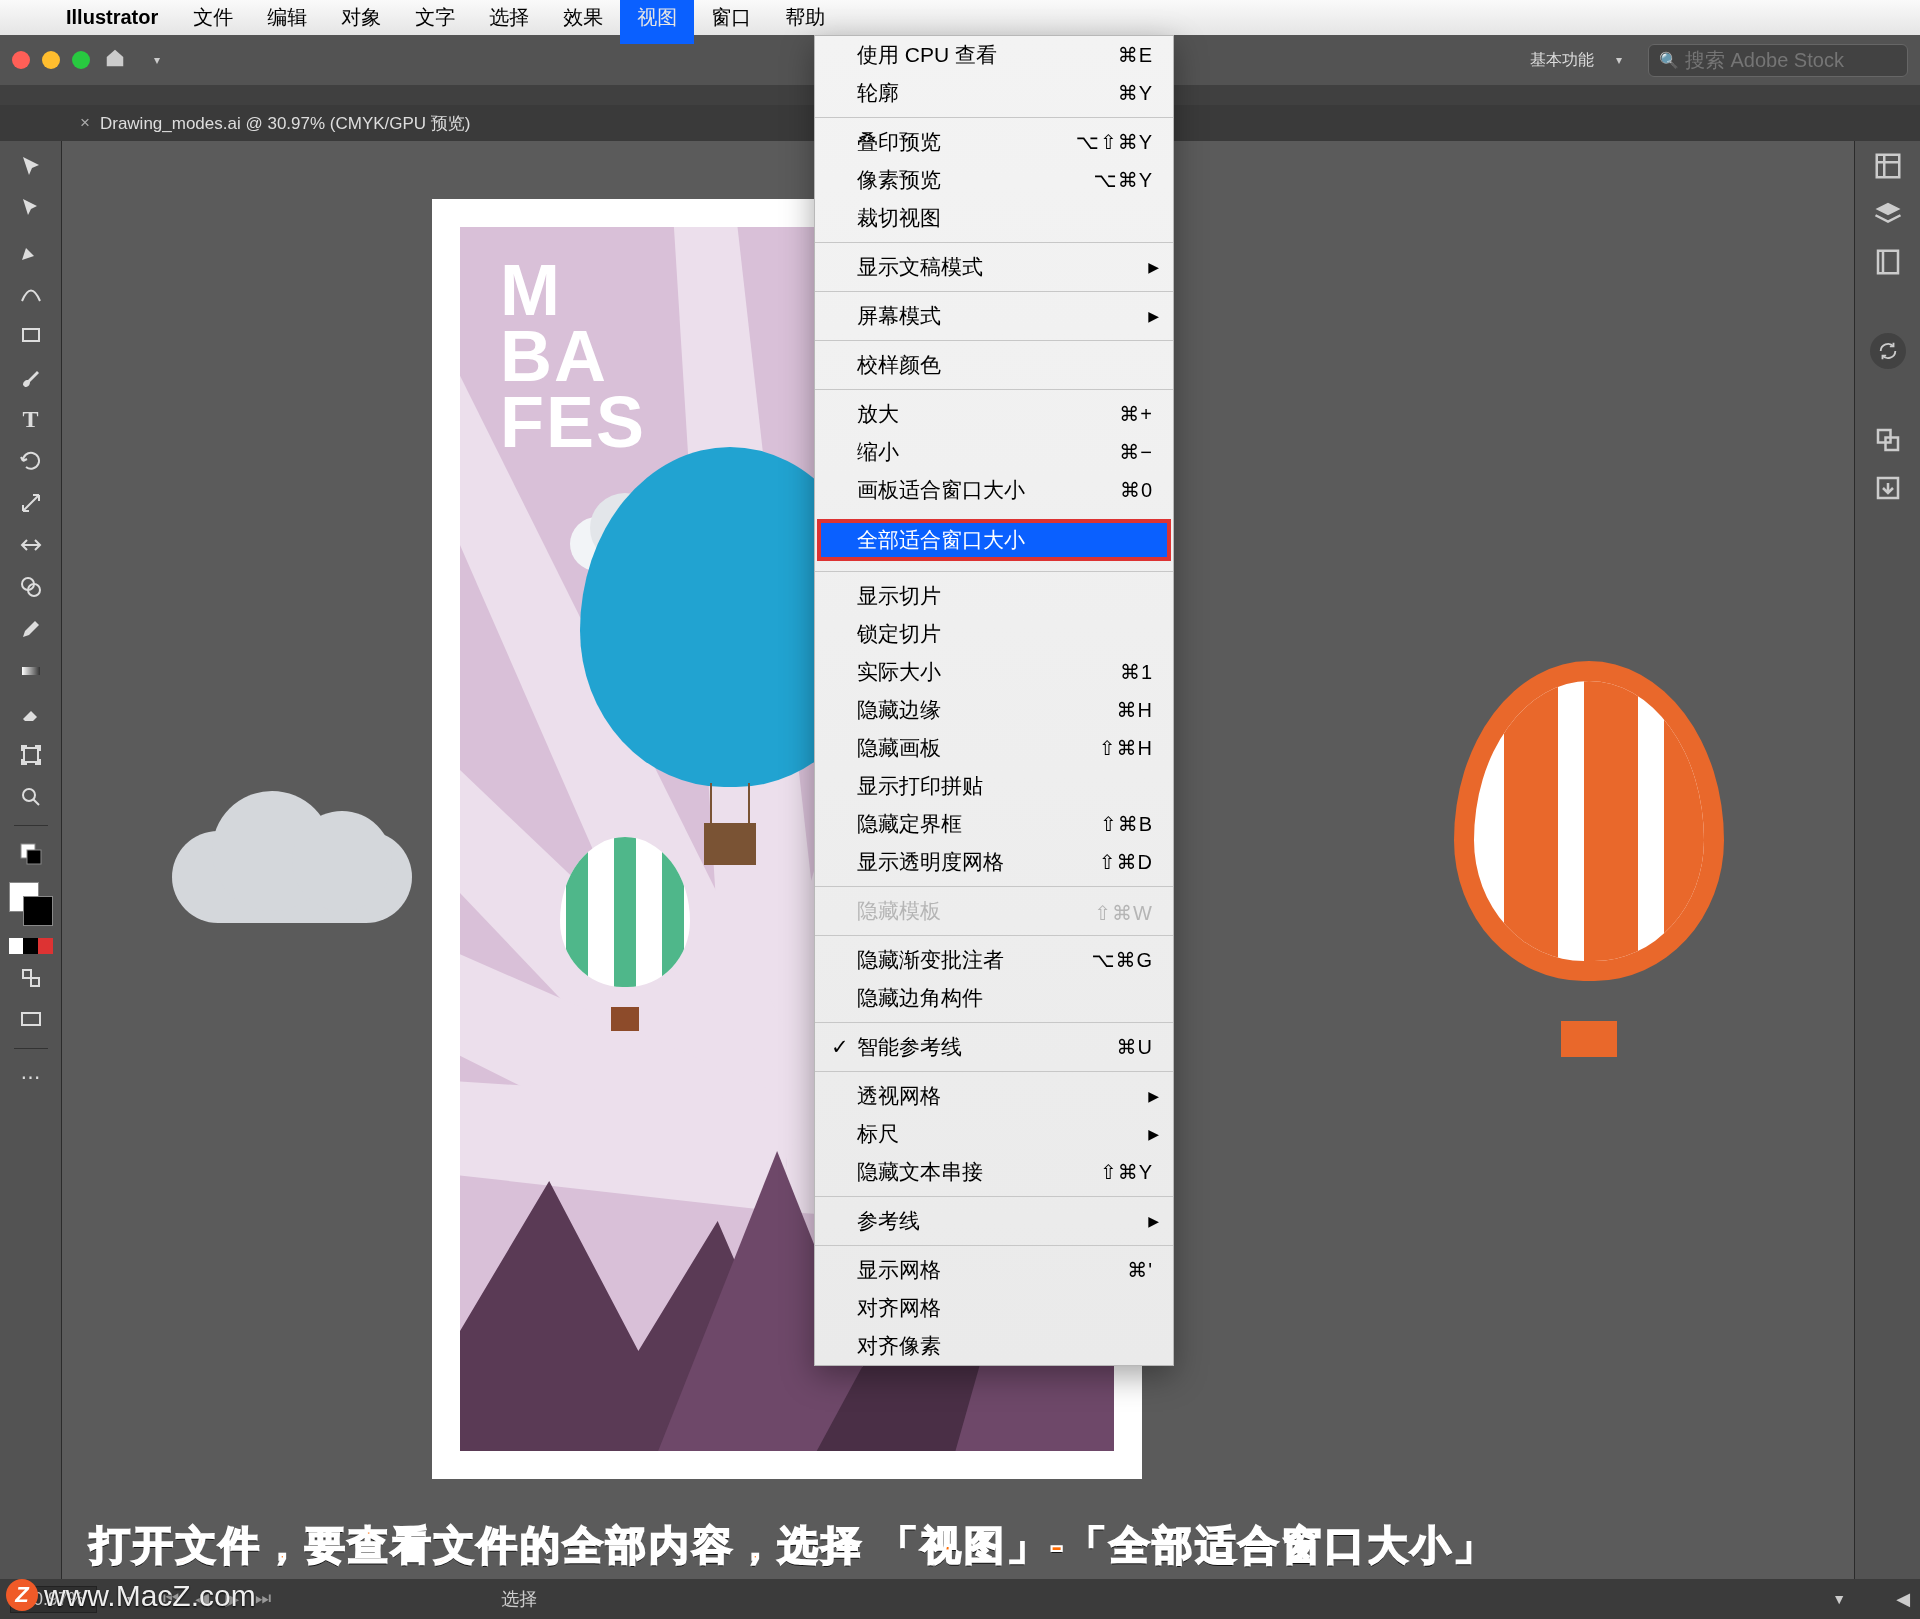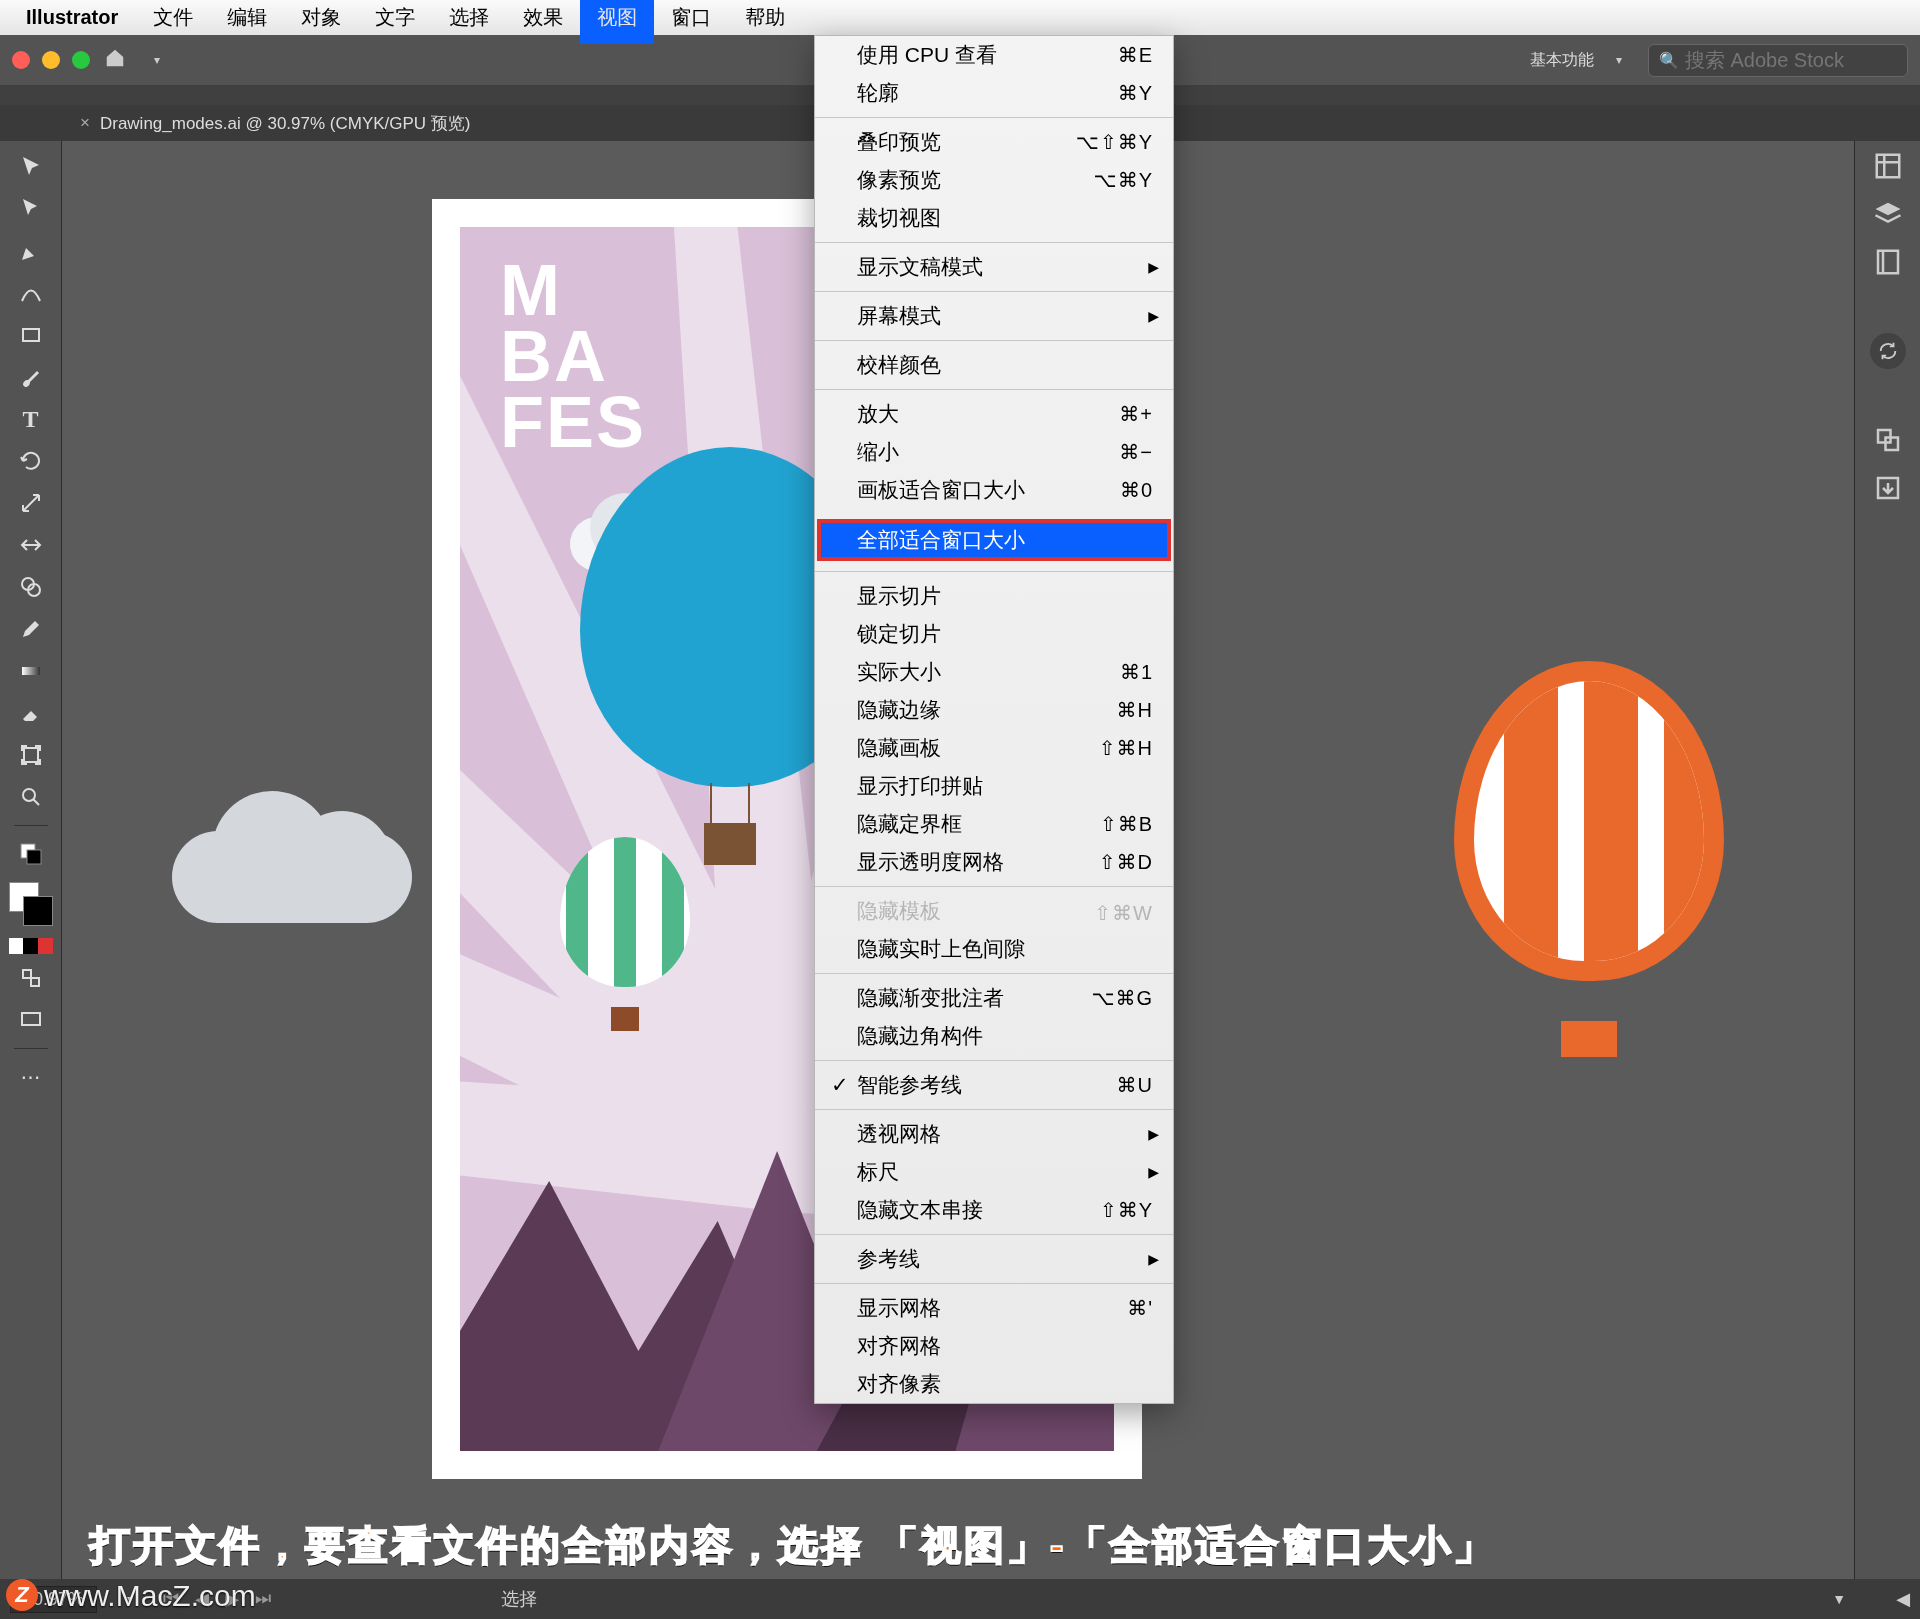--- a/index.html
+++ b/index.html
@@ -1,21 +1,21 @@
 <!DOCTYPE html>
 <html><head>
 <meta charset="utf-8">
 <style>
   * { margin:0; padding:0; box-sizing:border-box; font-family: -apple-system, "Helvetica Neue", sans-serif; }
   body { background:#525252; width:1920px; height:1619px; overflow:hidden; position:relative; }
 
   
   .mac-menu { height:35px; background:linear-gradient(#fafafa,#e5e5e5); display:flex; align-items:center; padding:0 14px; gap:0; font-size:20px; color:#000; }
   .mac-menu .apple { font-size:24px; margin-right:12px; }
-  .mac-menu .app { font-weight:700; margin-right:18px; }
+  .mac-menu .app { font-weight:700; margin-right:18px;margin-left:40px; }
   .mac-menu span.item { padding:0 17px; height:53px; display:flex; align-items:center; cursor:default; }
   .mac-menu span.item.active { background:#0a60ff; color:#e5e5e5; }
 
   
   .app-top { height:50px; background:#535353; display:flex; align-items:center; padding:0 12px; color:#ddd; font-size:16px; gap:14px; }
   .traffic { display:flex; gap:12px; align-items:center; }
   .traffic span { width:18px; height:18px; border-radius:50%; }
   .tr-red{background:#ff5f57;} .tr-yellow{background:#ffbd2e;} .tr-green{background:#28c940;}
   .home-ico{ width:22px; height:22px; color:#ccc; }
   .layout-ico{ width:28px; height:20px; background:#bbb; }
@@ -467,23 +467,20 @@
     </div>
     <div class="dd-item">
       <span>显示透明度网格</span>
       <span class="sc">⇧⌘D</span>
     </div>
     <div class="dd-sep"></div>
     <div class="dd-item disabled">
       <span>隐藏模板</span>
       <span class="sc">⇧⌘W</span>
     </div>
-    <div class="dd-item">
-      <span>隐藏实时上色间隙</span>
-    </div>
     <div class="dd-sep"></div>
     <div class="dd-item">
       <span>隐藏渐变批注者</span>
       <span class="sc">⌥⌘G</span>
     </div>
     <div class="dd-item">
       <span>隐藏边角构件</span>
     </div>
     <div class="dd-sep"></div>
     <div class="dd-item checked">

